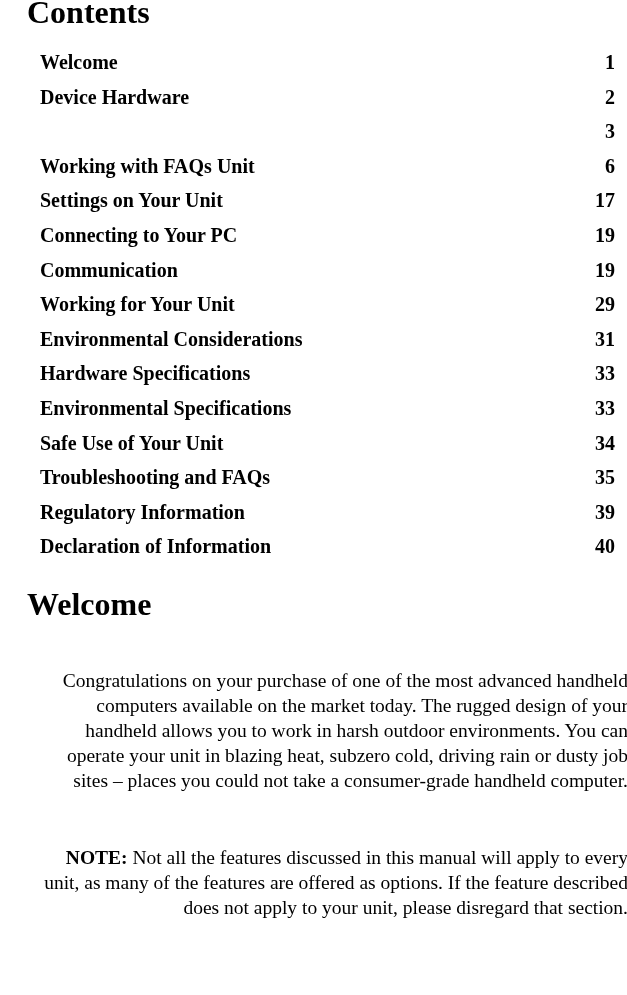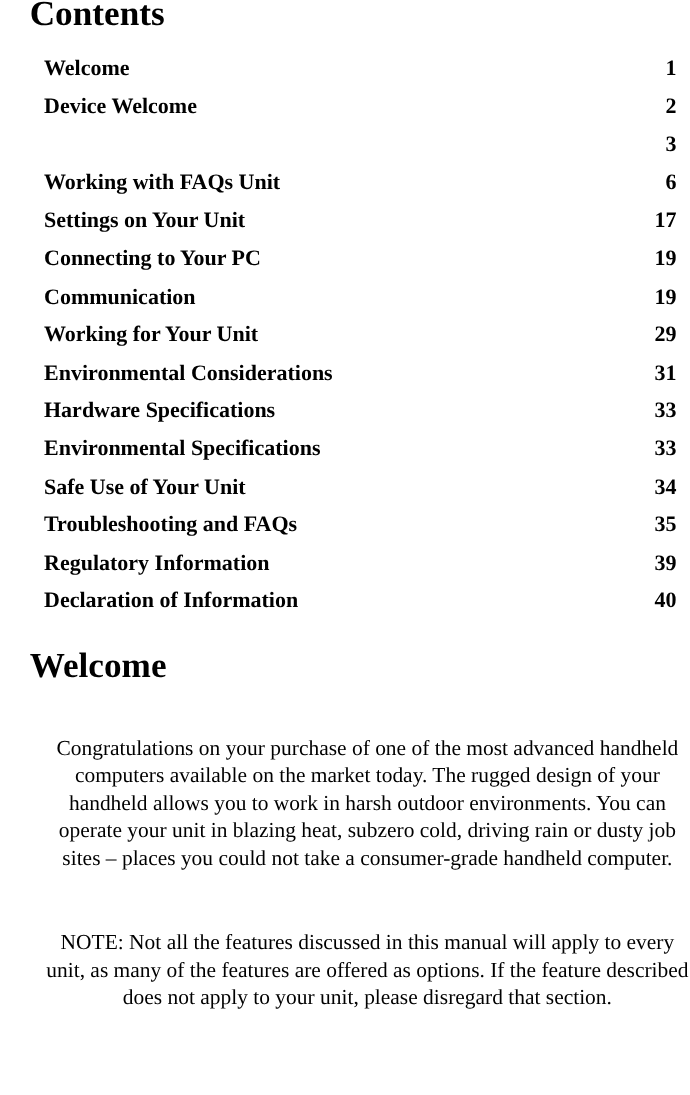--- a/index.html
+++ b/index.html
@@ -72,26 +72,26 @@
     text-align: right;
   }
 
   
   .body-block {
     position: absolute;
     left: 16px;
     width: 588px;
     font-size: 19.5px;
     line-height: 25.2px;
-    text-align: center;
+    text-align: right;
   }
   #para-welcome { top: 648px; }
   #para-note    { top: 825px; }
   .note-label {
-    font-weight: normal;
+    font-weight: bold;
   }
 
   
   #page-number {
     position: absolute;
     left: 0;
     top: 962px;
     width: 623px;
     text-align: right;
     font-size: 19.5px;
@@ -106,21 +106,21 @@
   <h1 class="doc-heading" id="contents-heading">Contents</h1>
 
   <div class="toc">
 
   <div class="toc-row">
         <span class="toc-page">1</span>
         <span class="toc-title">Welcome</span>
       </div>
       <div class="toc-row">
         <span class="toc-page">2</span>
-        <span class="toc-title">Device Welcome</span>
+        <span class="toc-title">Device Hardware</span>
       </div>
       <div class="toc-row">
         <span class="toc-page">3</span>
       </div>
       <div class="toc-row">
         <span class="toc-page">6</span>
         <span class="toc-title">Working with FAQs Unit</span>
       </div>
       <div class="toc-row">
         <span class="toc-page">17</span>

